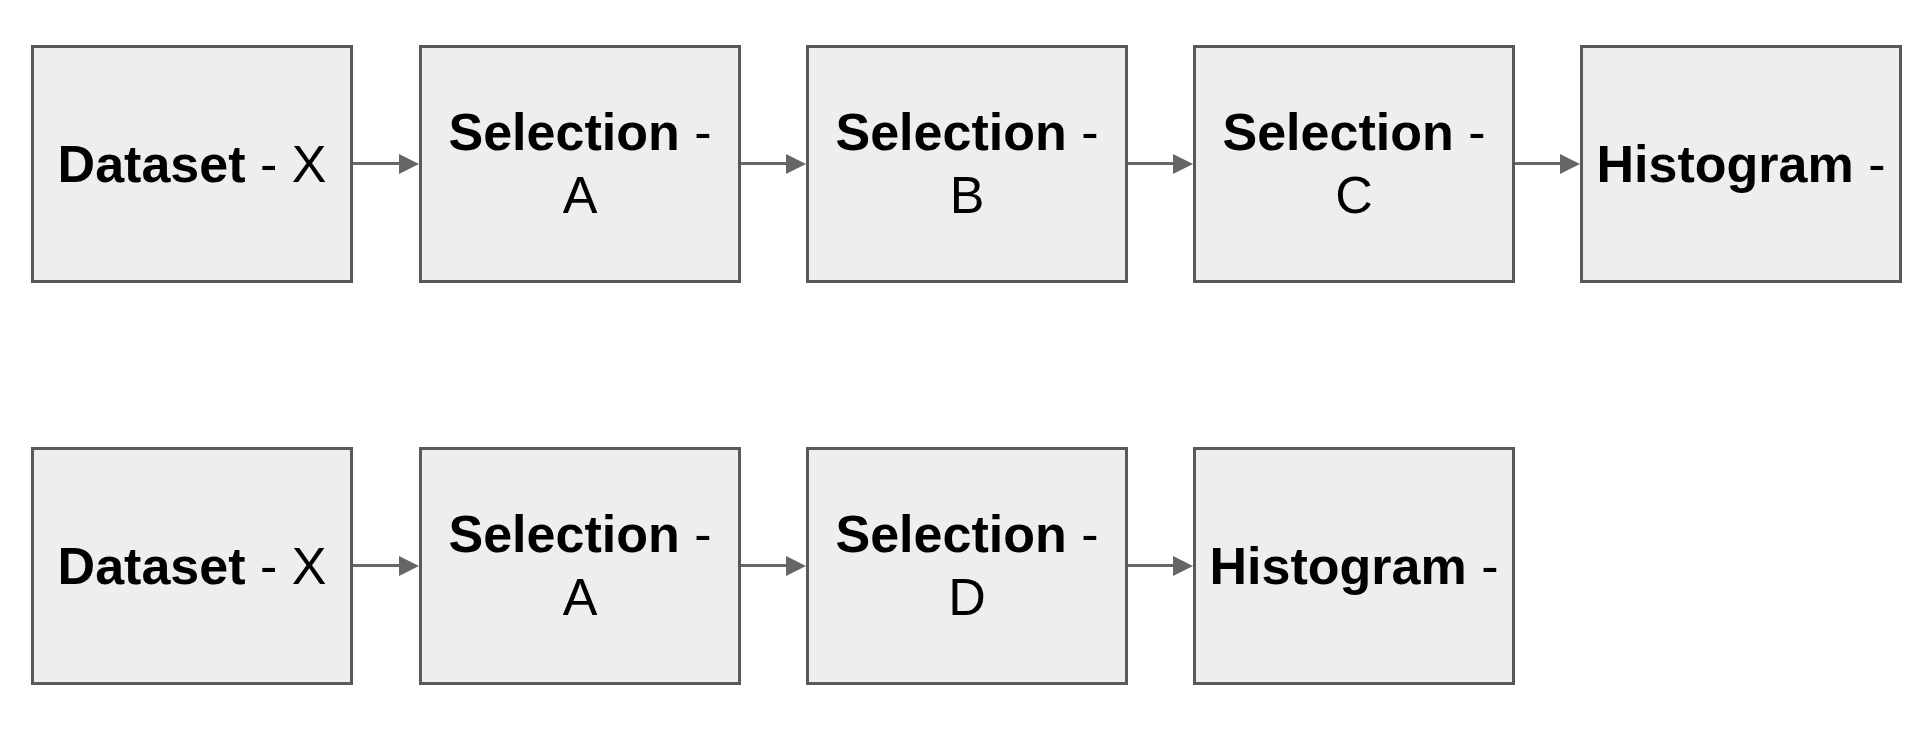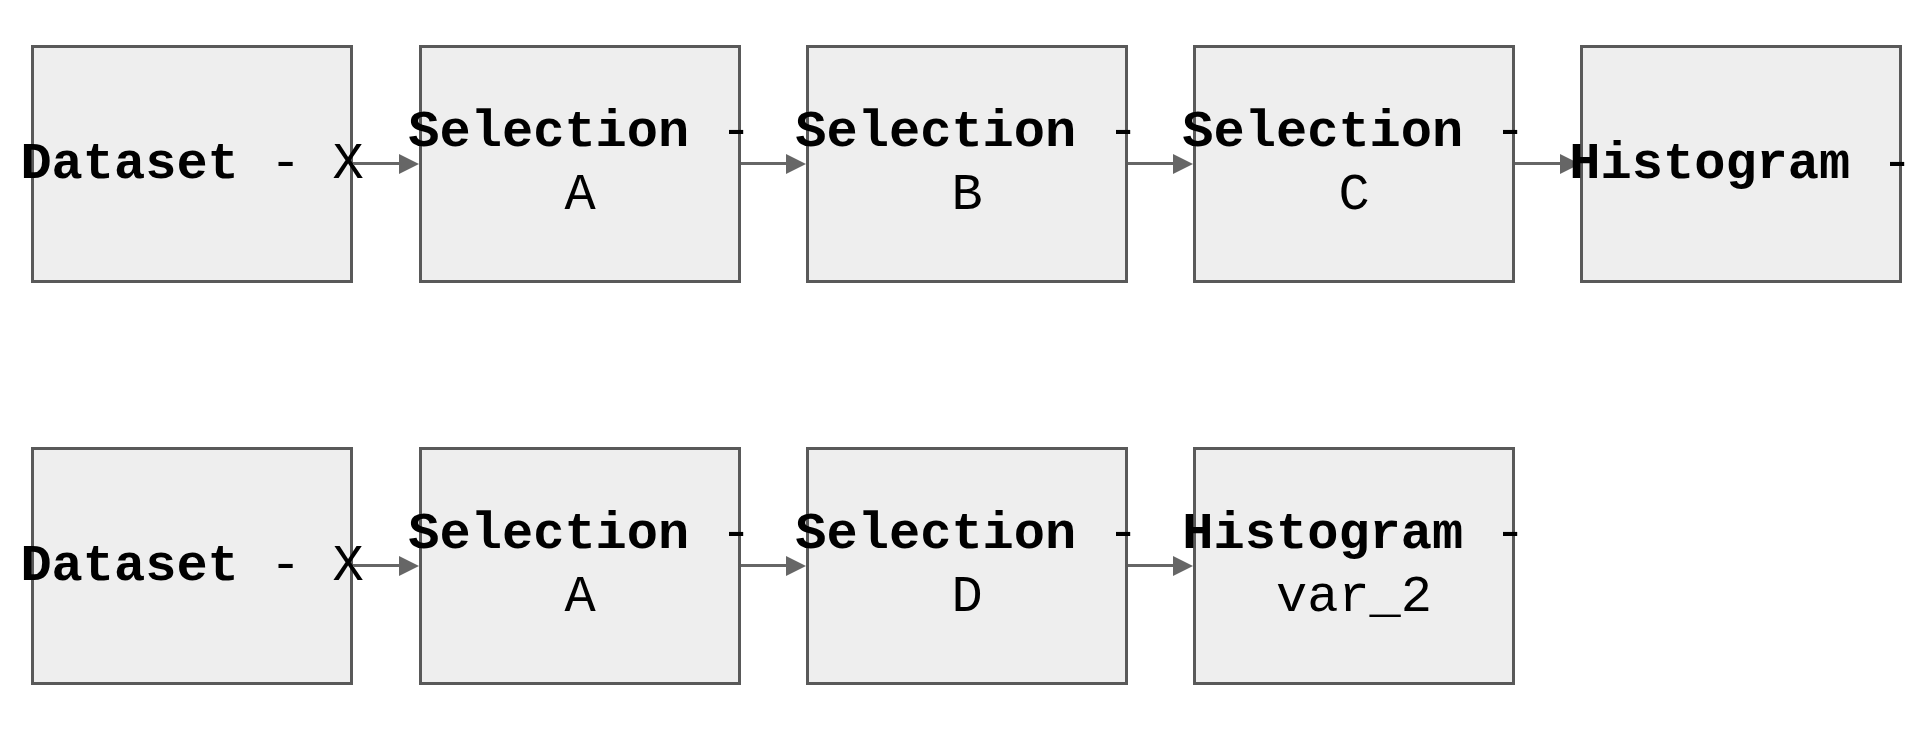--- a/index.html
+++ b/index.html
@@ -6,21 +6,21 @@
     margin: 0;
     padding: 0;
     background: #ffffff;
   }
   .canvas {
     position: relative;
     width: 1932px;
     height: 736px;
     background: var(--bg, #ffffff);
     overflow: hidden;
-    font-family: Liberation Mono, monospace;
+    font-family: Liberation Sans, sans-serif;
   }
   .node {
     position: absolute;
     box-sizing: border-box;
     width: 322px;
     height: 238px;
     background: var(--node-fill, #eeeeee);
     border: 3px solid var(--node-border, #595959);
     display: flex;
     flex-direction: column;
@@ -123,15 +123,14 @@
     <div class="node" style="left: 806px; top: 447px;">
       <div class="line1"><span class="type">Selection</span><span class="sep"> -</span></div>
       <div class="line2">D</div>
     </div>
     <div class="arrow" style="left: 1128px; top: 556px; width: 65px;">
       <div class="shaft" style="width: 49px;"></div>
       <div class="head"></div>
     </div>
     <div class="node" style="left: 1193px; top: 447px;">
       <div class="line1"><span class="type">Histogram</span><span class="sep"> -</span></div>
-      <div class="line2">var_2</div>
     </div>
   </div>
 
 </body></html>

